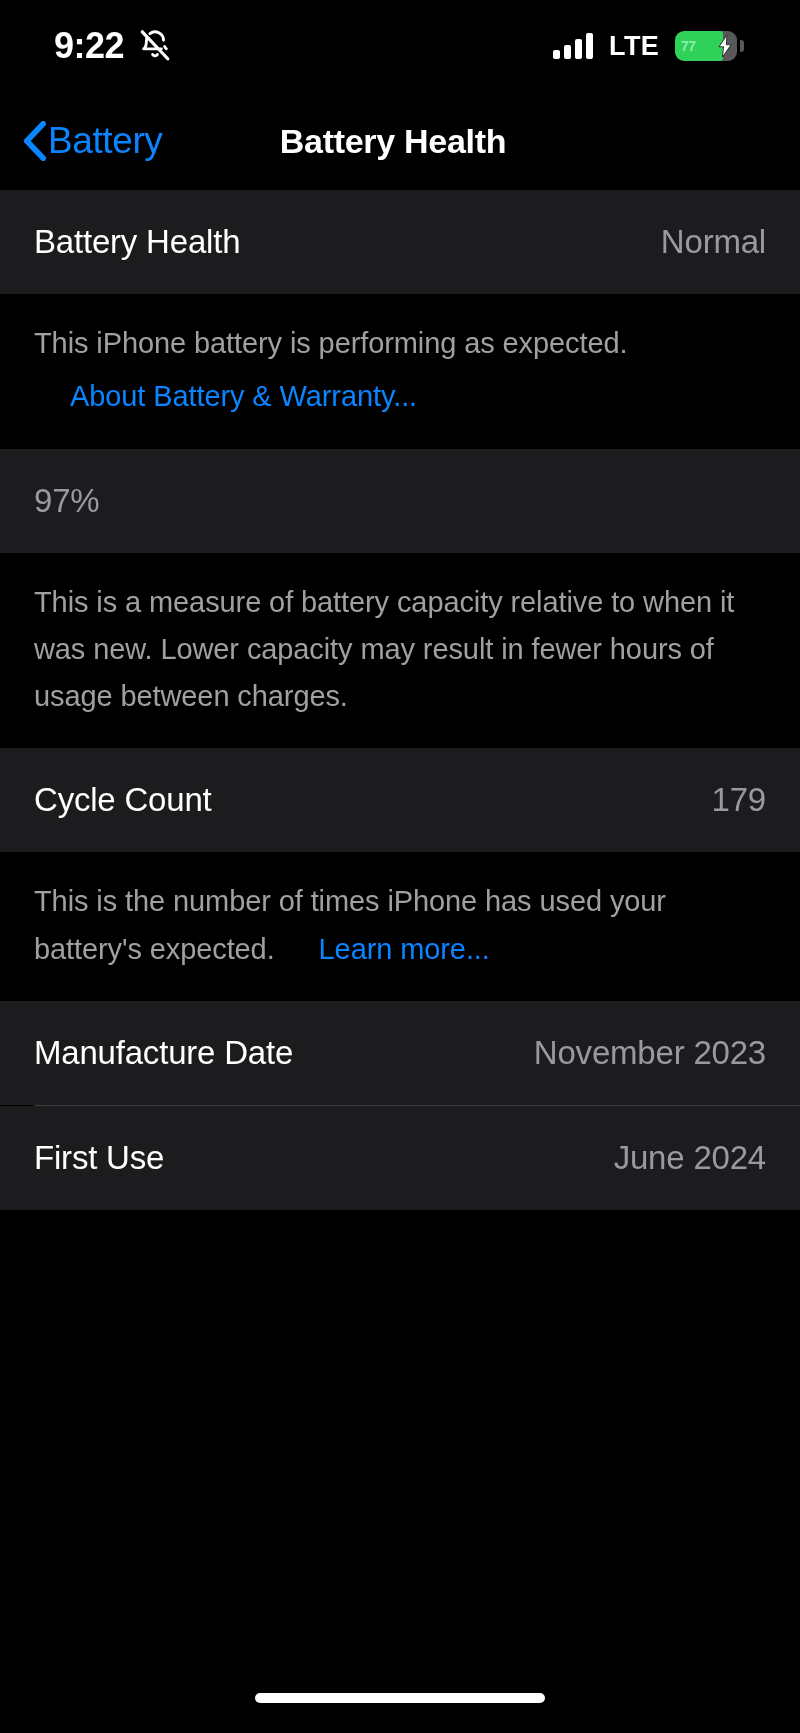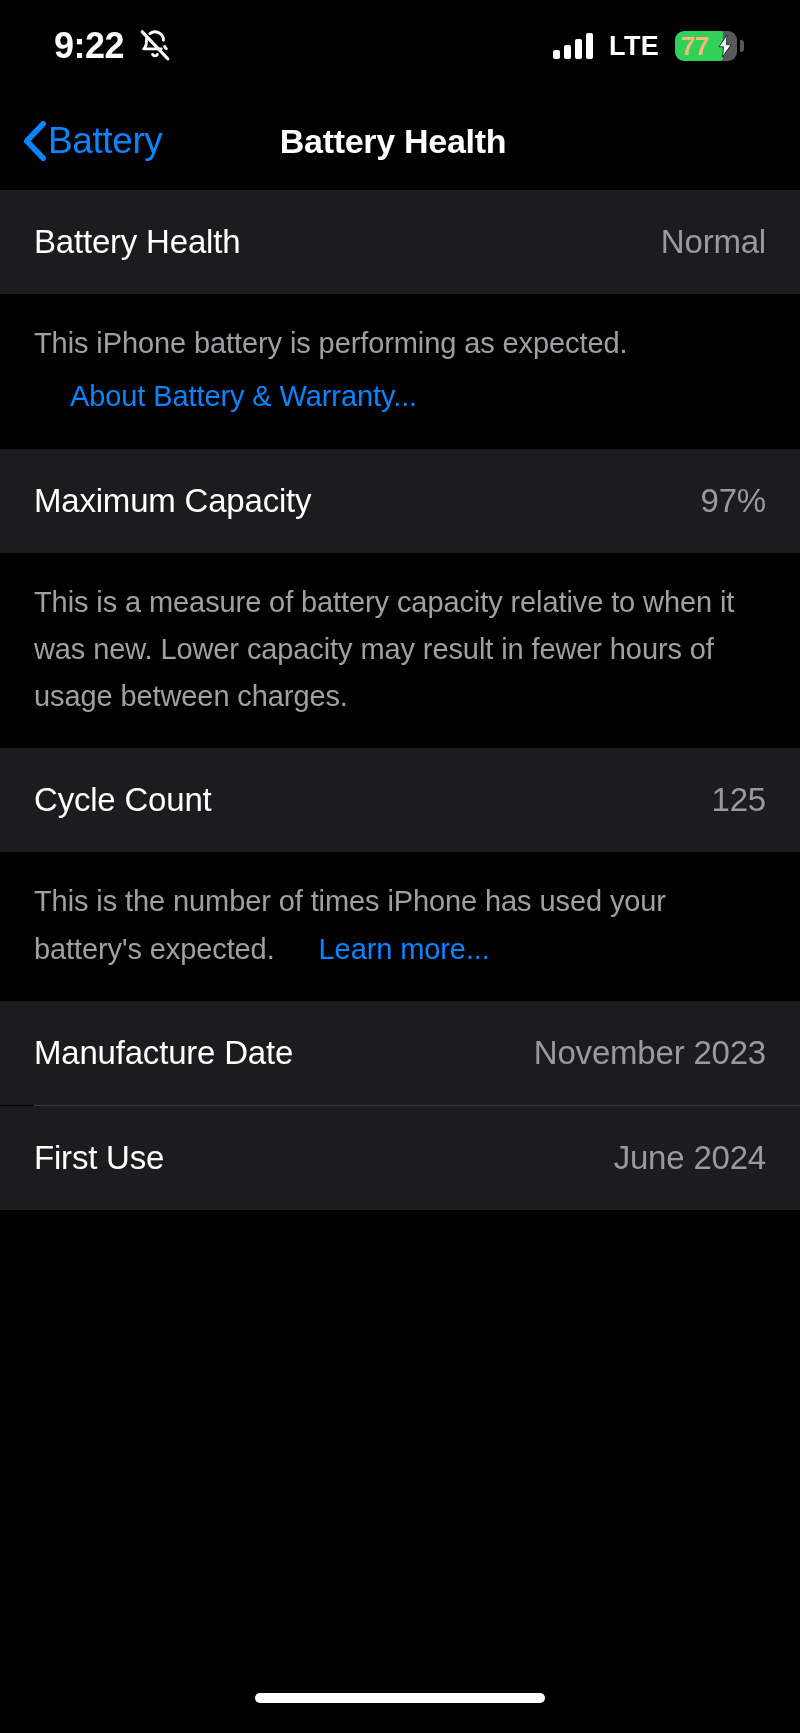--- a/index.html
+++ b/index.html
@@ -35,21 +35,21 @@
     border-radius:9px; background:#58585b; overflow:hidden;
   }
   .battery-fill {
     position:absolute; left:0; top:0; bottom:0;
     background:#30d158; border-radius:9px 3px 3px 9px;
   }
   .battery-pct {
     position:absolute; left:0; top:0; width:100%; height:100%;
     display:flex; align-items:center; justify-content:flex-start;
     padding-left:6px;
-    color:#fdba74; font-size:26px; font-weight:700; letter-spacing:-0.5px;
+    color:#86efac; font-size:14px; font-weight:700; letter-spacing:-0.5px;
   }
   .battery-bolt { position:absolute; right:4px; top:50%; transform:translateY(-50%); width:16px; height:22px; }
   .battery-cap {
     width:4px; height:12px; margin-left:3px;
     background:#58585b; border-radius:0 3px 3px 0;
   }
 
   
   .nav-bar {
     height:98px; flex:0 0 98px;
@@ -156,32 +156,31 @@
         <span class="row-value">Normal</span>
       </div>
       <div class="footer">
         <p>This iPhone battery is performing as expected.</p>
         <p class="link link-block">About Battery &amp; Warranty...</p>
       </div>
     </div>
 
     <div class="group">
       <div class="row">
-        <span class="row-label">Maximum Capacity</span>
         <span class="row-value">97%</span>
       </div>
       <div class="footer">
         <p>This is a measure of battery capacity relative to when it was new. Lower capacity may result in fewer hours of usage between charges.</p>
       </div>
     </div>
 
     <div class="group">
       <div class="row">
         <span class="row-label">Cycle Count</span>
-        <span class="row-value">125</span>
+        <span class="row-value">179</span>
       </div>
       <div class="footer">
         <p><span>This is the number of times iPhone has used your battery's expected. </span><span class="link">Learn more...</span></p>
       </div>
     </div>
 
     <div class="group">
       <div class="row">
         <span class="row-label">Manufacture Date</span>
         <span class="row-value">November 2023</span>

